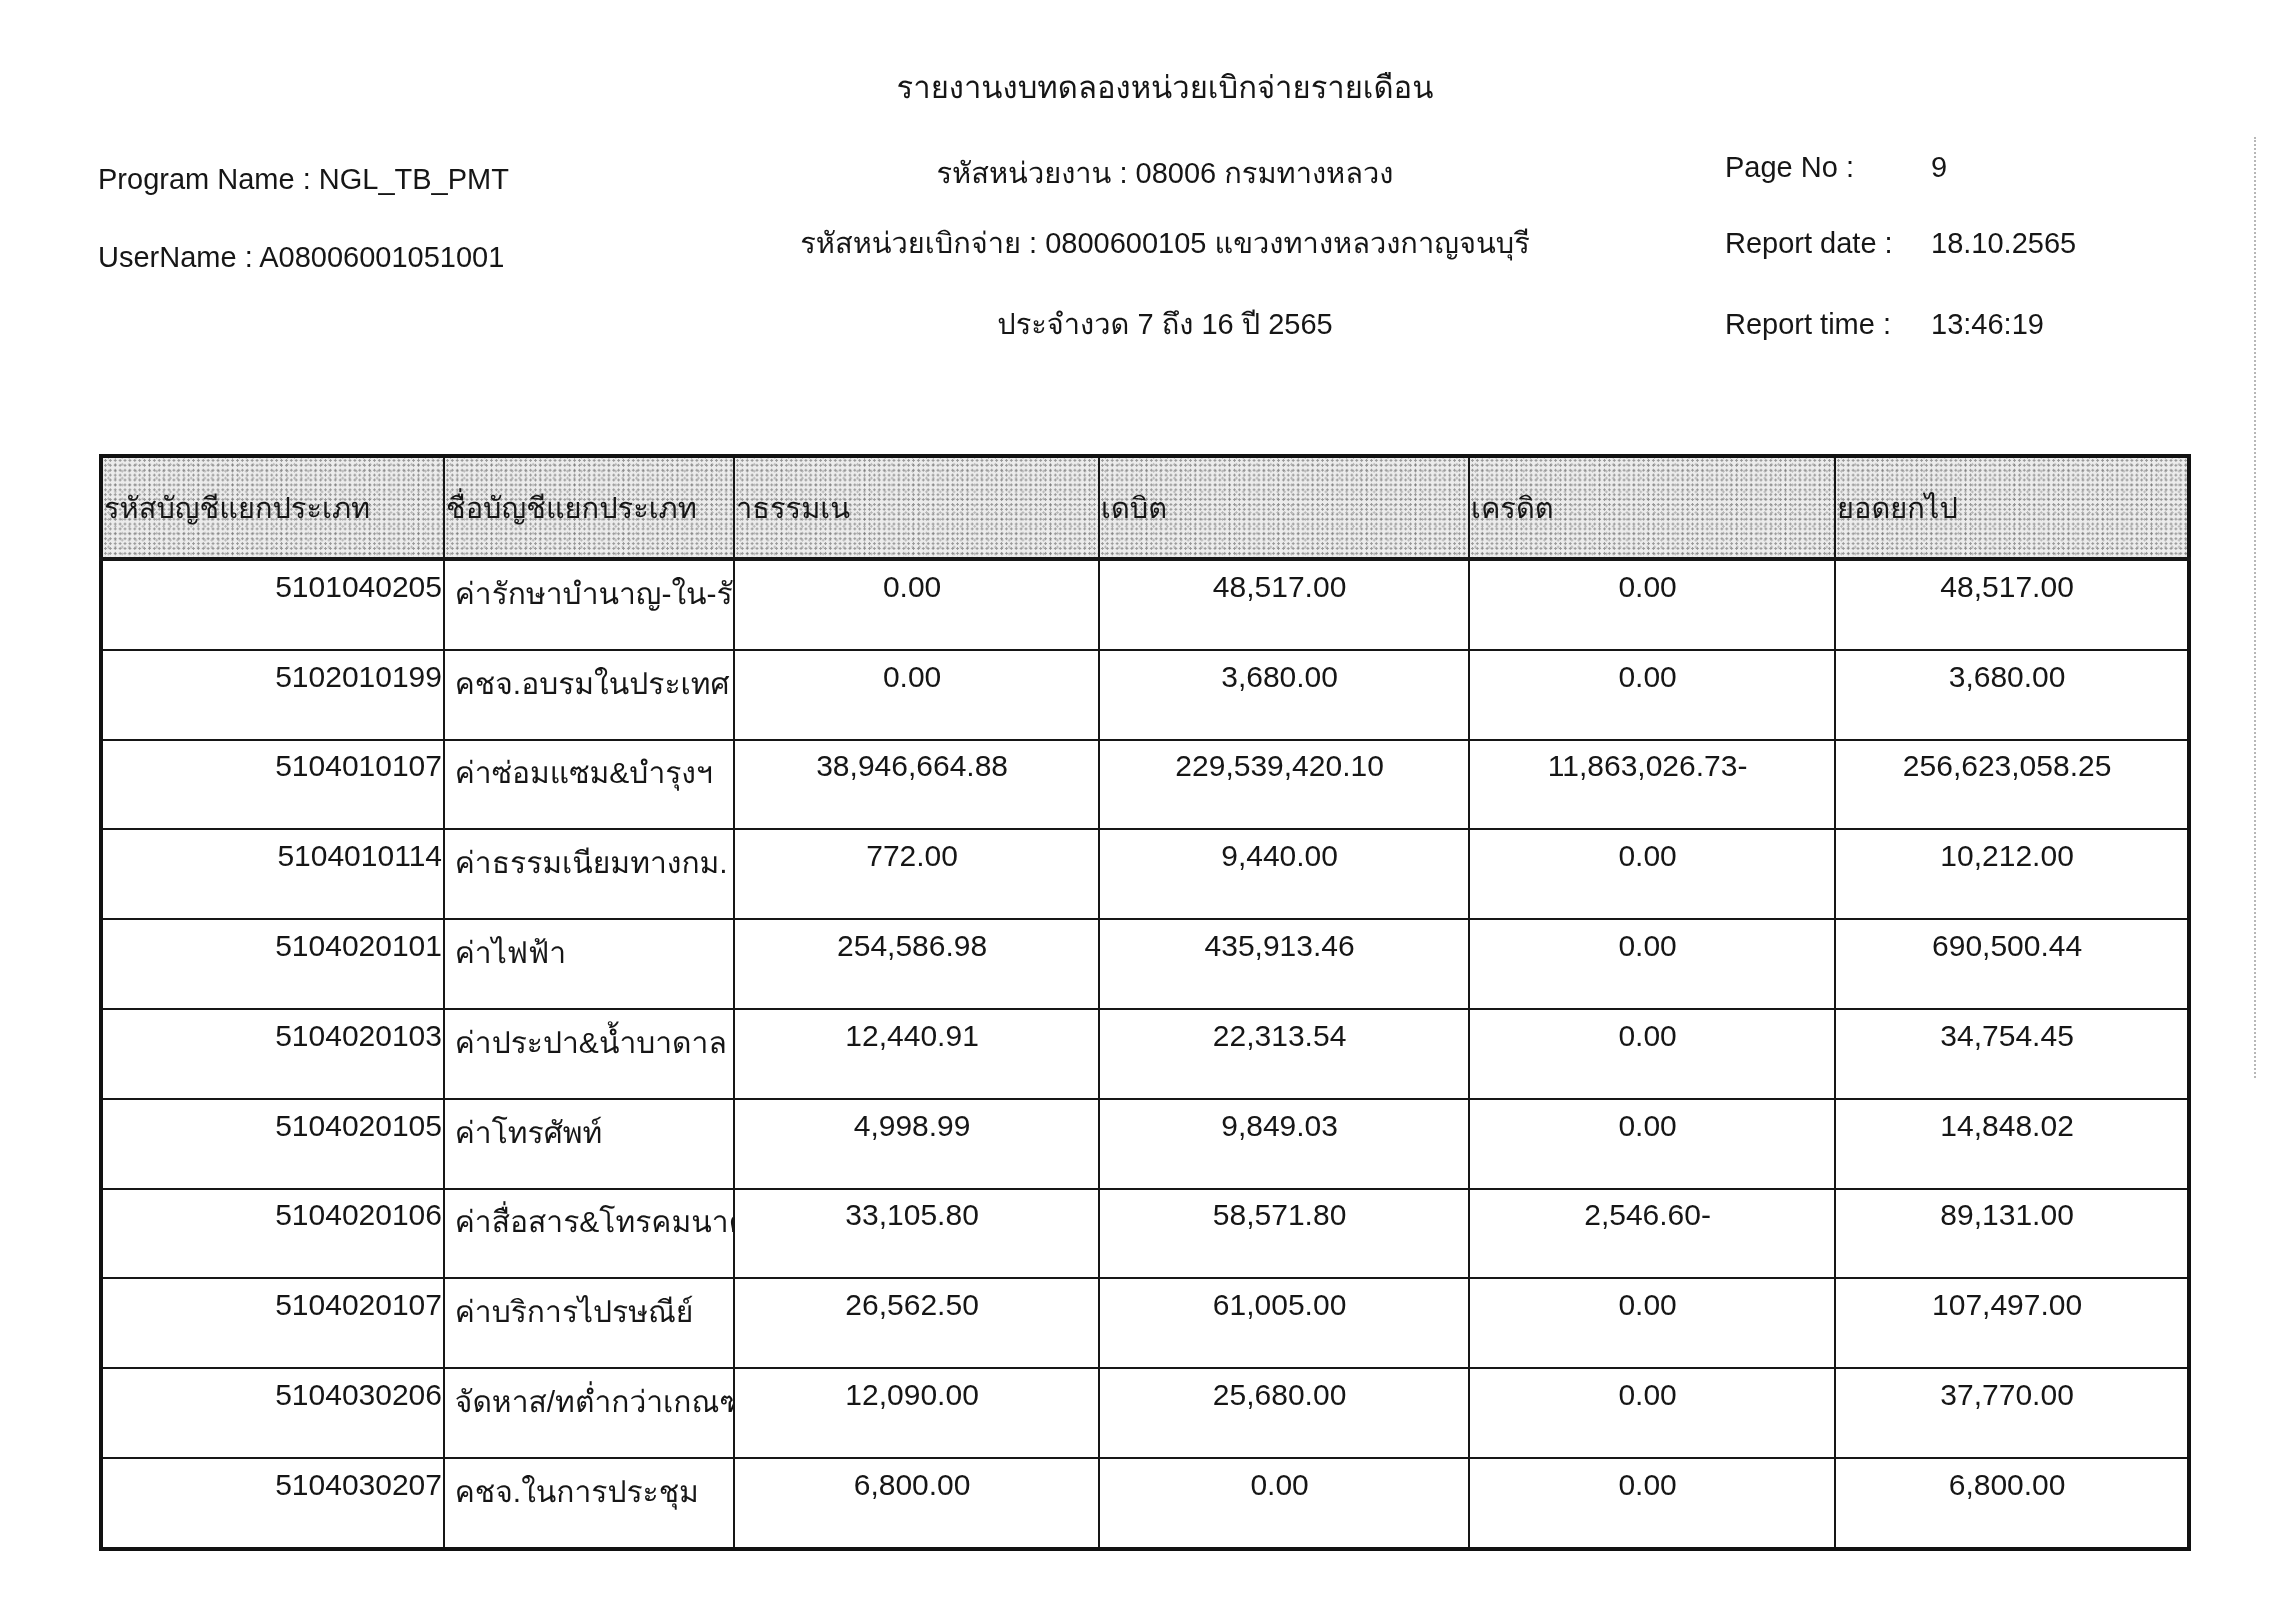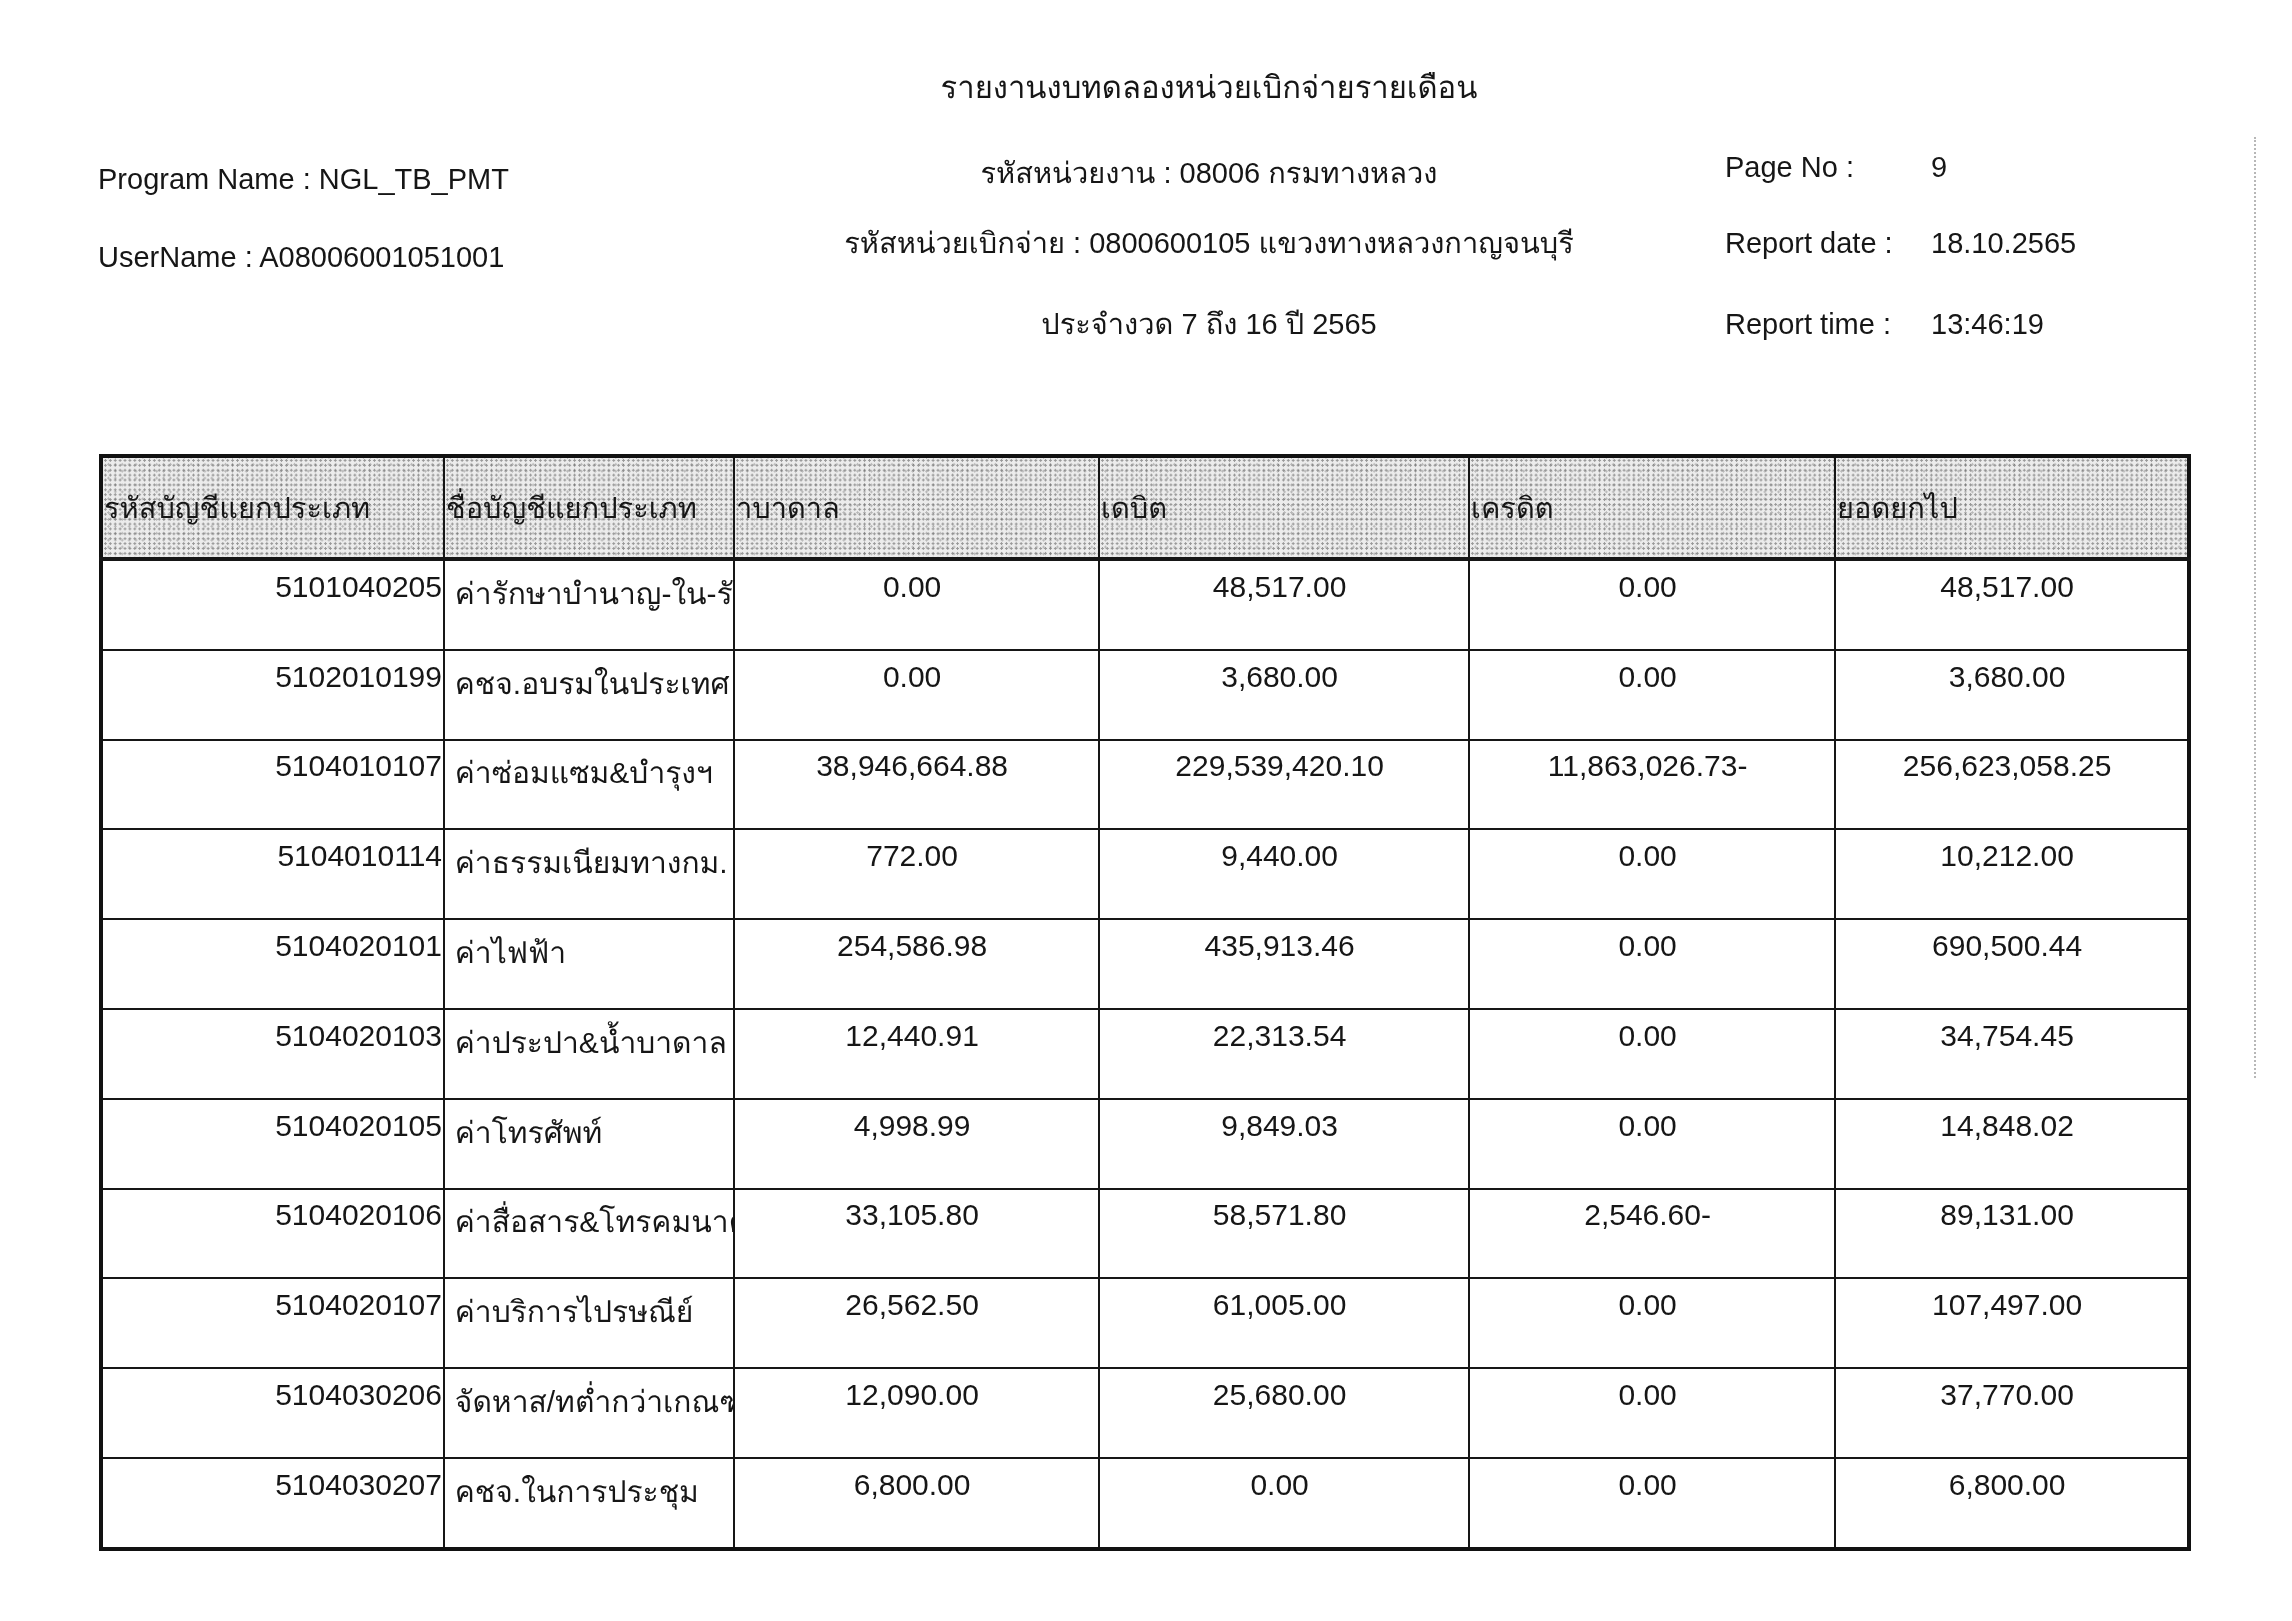--- a/index.html
+++ b/index.html
@@ -6,21 +6,21 @@
   .page{
     position:relative;
     width:2293px;height:1621px;
     background:#ffffff;
     font-family:"Liberation Sans","DejaVu Sans",sans-serif;
     color:#161616;
     overflow:hidden;
   }
   .abs{position:absolute;white-space:nowrap;}
   .hdr-text{font-size:29px;line-height:1.25;}
-  .center-col{left:606px;width:1206px;text-align:center;}
+  .center-col{left:562px;width:1206px;text-align:center;}
   .title{font-size:31px;}
   .rlabel{left:1725px;}
   .rvalue{left:1931px;}
 
   table.tb{
     position:absolute;left:99px;top:454px;
     width:2087px;
     border-collapse:collapse;
     table-layout:fixed;
     border:4.9px solid #111;
@@ -95,21 +95,21 @@
         <col style="width: 290px;">
         <col style="width: 365px;">
         <col style="width: 370px;">
         <col style="width: 366px;">
         <col style="width: 354px;">
       </colgroup>
     <thead>
         <tr>
           <th>รหัสบัญชีแยกประเภท</th>
           <th>ชื่อบัญชีแยกประเภท</th>
-          <th>ำบาดาล</th>
+          <th>าธรรมเน</th>
           <th>เดบิต</th>
           <th>เครดิต</th>
           <th>ยอดยกไป</th>
         </tr>
       </thead>
     <tbody>
         <tr>
           <td class="code">5101040205</td>
           <td class="name">ค่ารักษาบำนาญ-ใน-รัฐ</td>
           <td class="num">0.00</td>

